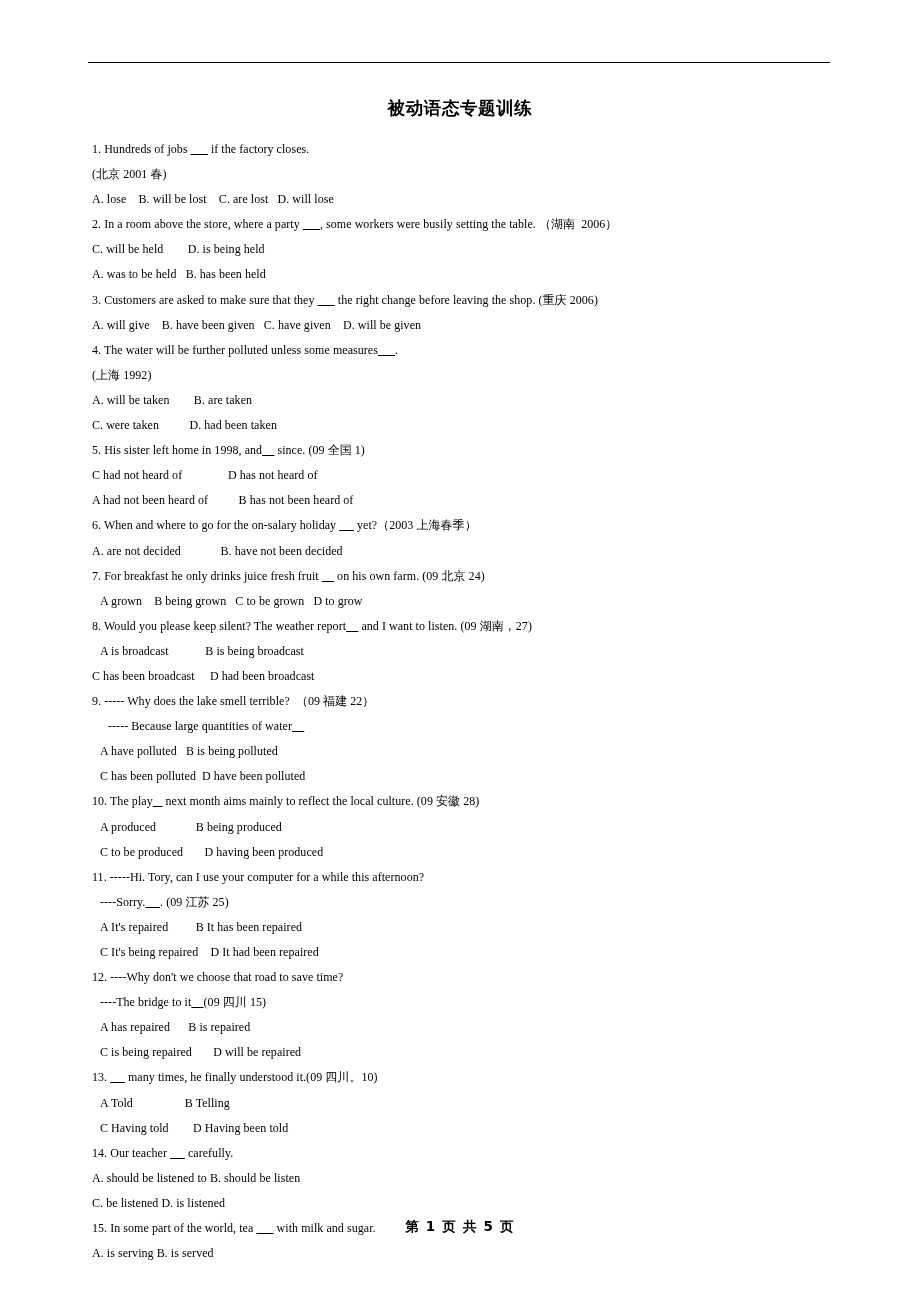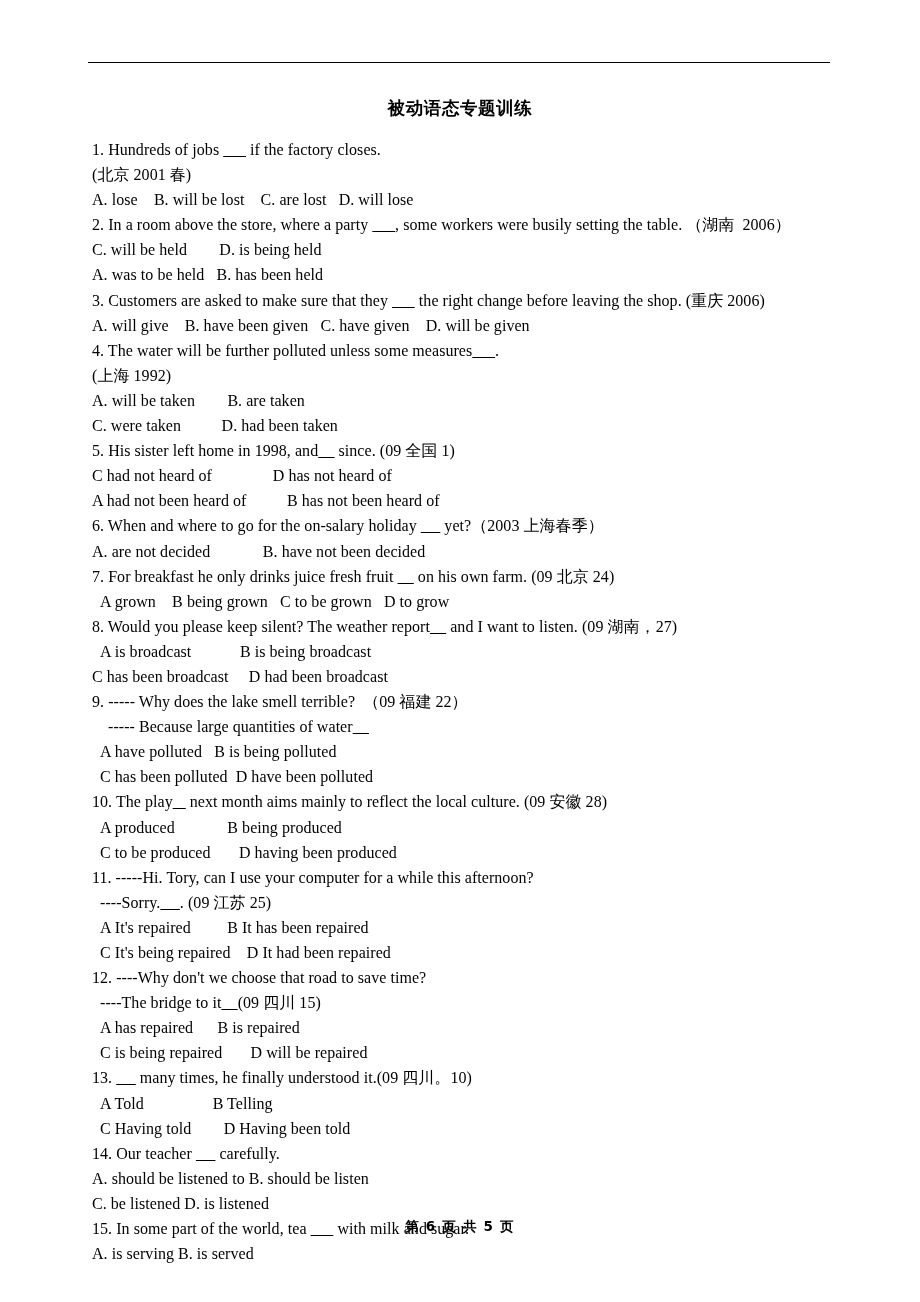--- a/index.html
+++ b/index.html
@@ -39,21 +39,21 @@
     letter-spacing: 0.6px;
     font-family: "DejaVu Sans", "Liberation Sans", sans-serif;
   }
   .body-block {
     position: absolute;
     left: 92px;
     top: 137px;
     width: 760px;
   }
   .ln {
-    font-size: 16px;
+    font-size: 12px;
     line-height: 25.1px;
     white-space: pre-wrap;
     letter-spacing: 0.05px;
   }
   .ln.i1 { padding-left: 8px; }
   .ln.i2 { padding-left: 16px; }
   .blank {
     text-decoration: underline;
   }
   .footer {
@@ -118,15 +118,15 @@
       <div class="ln">13. <span class="blank">      </span> many times, he finally understood it.(09 四川。10)</div>
       <div class="ln i1">A Told                 B Telling</div>
       <div class="ln i1">C Having told        D Having been told</div>
       <div class="ln">14. Our teacher <span class="blank">      </span> carefully.</div>
       <div class="ln">A. should be listened to B. should be listen</div>
       <div class="ln">C. be listened D. is listened</div>
       <div class="ln">15. In some part of the world, tea <span class="blank">       </span> with milk and sugar.</div>
       <div class="ln">A. is serving B. is served</div>
     </div>
 
-  <div class="footer">第 6 页 共 5 页</div>
+  <div class="footer">第 1 页 共 5 页</div>
 
 </div>
 
 </body></html>

